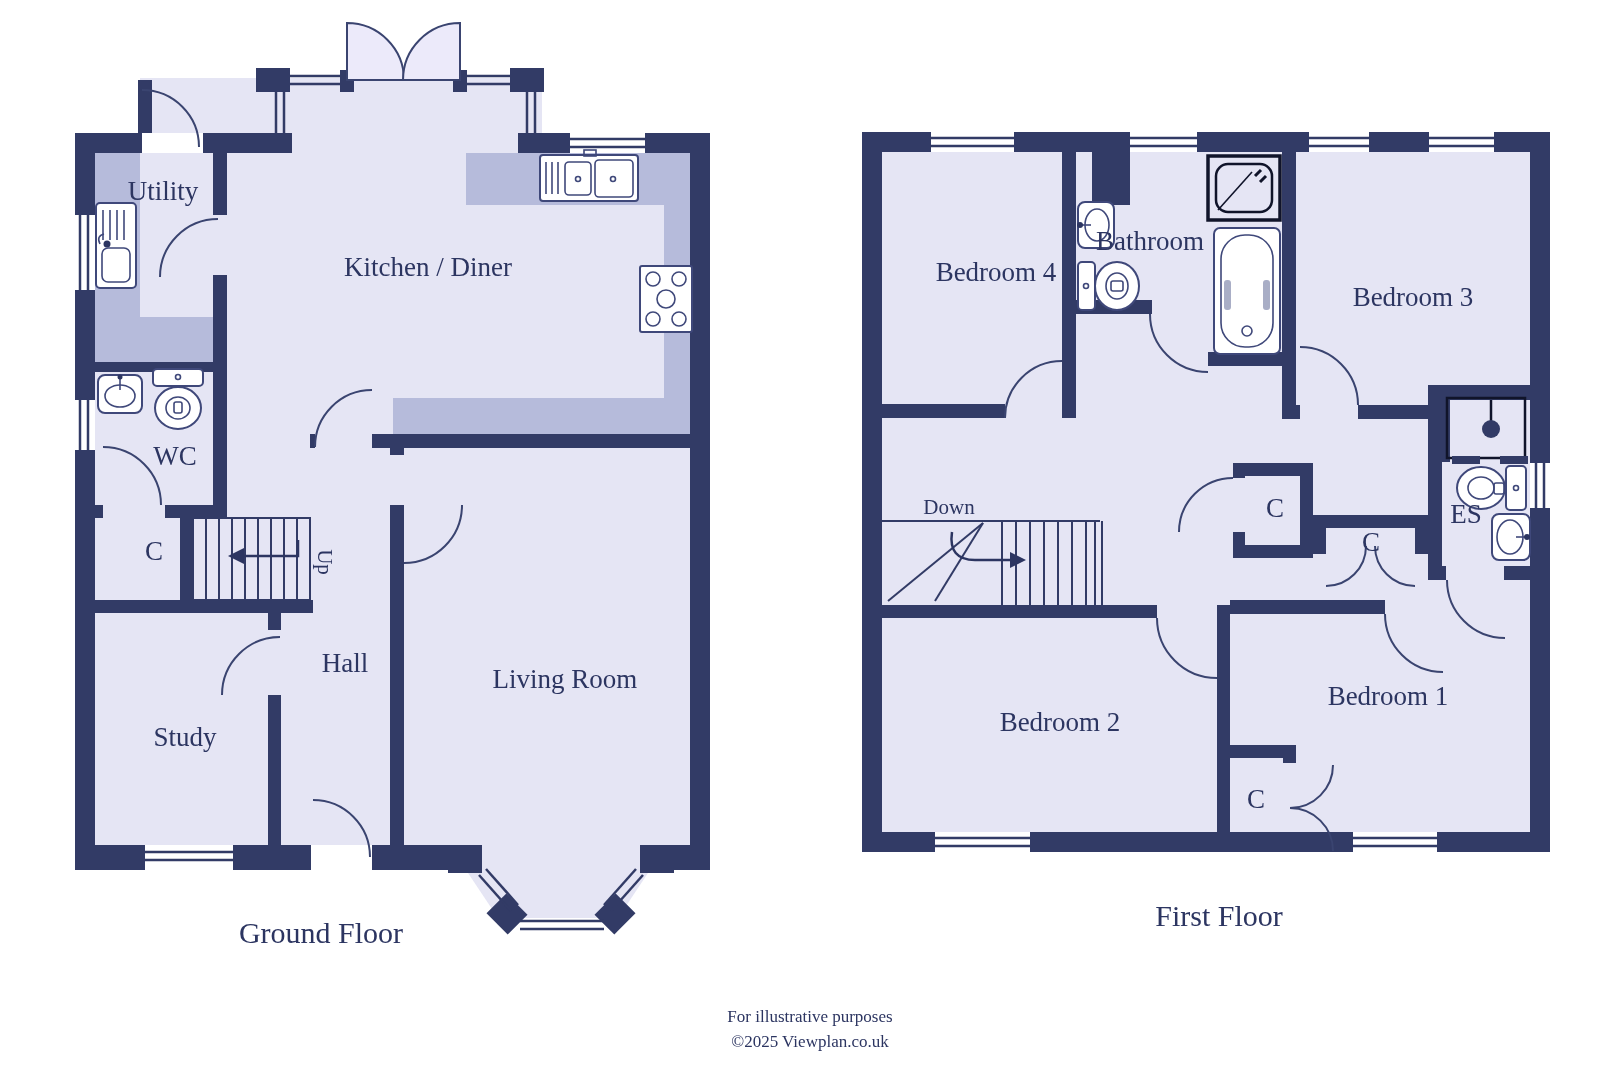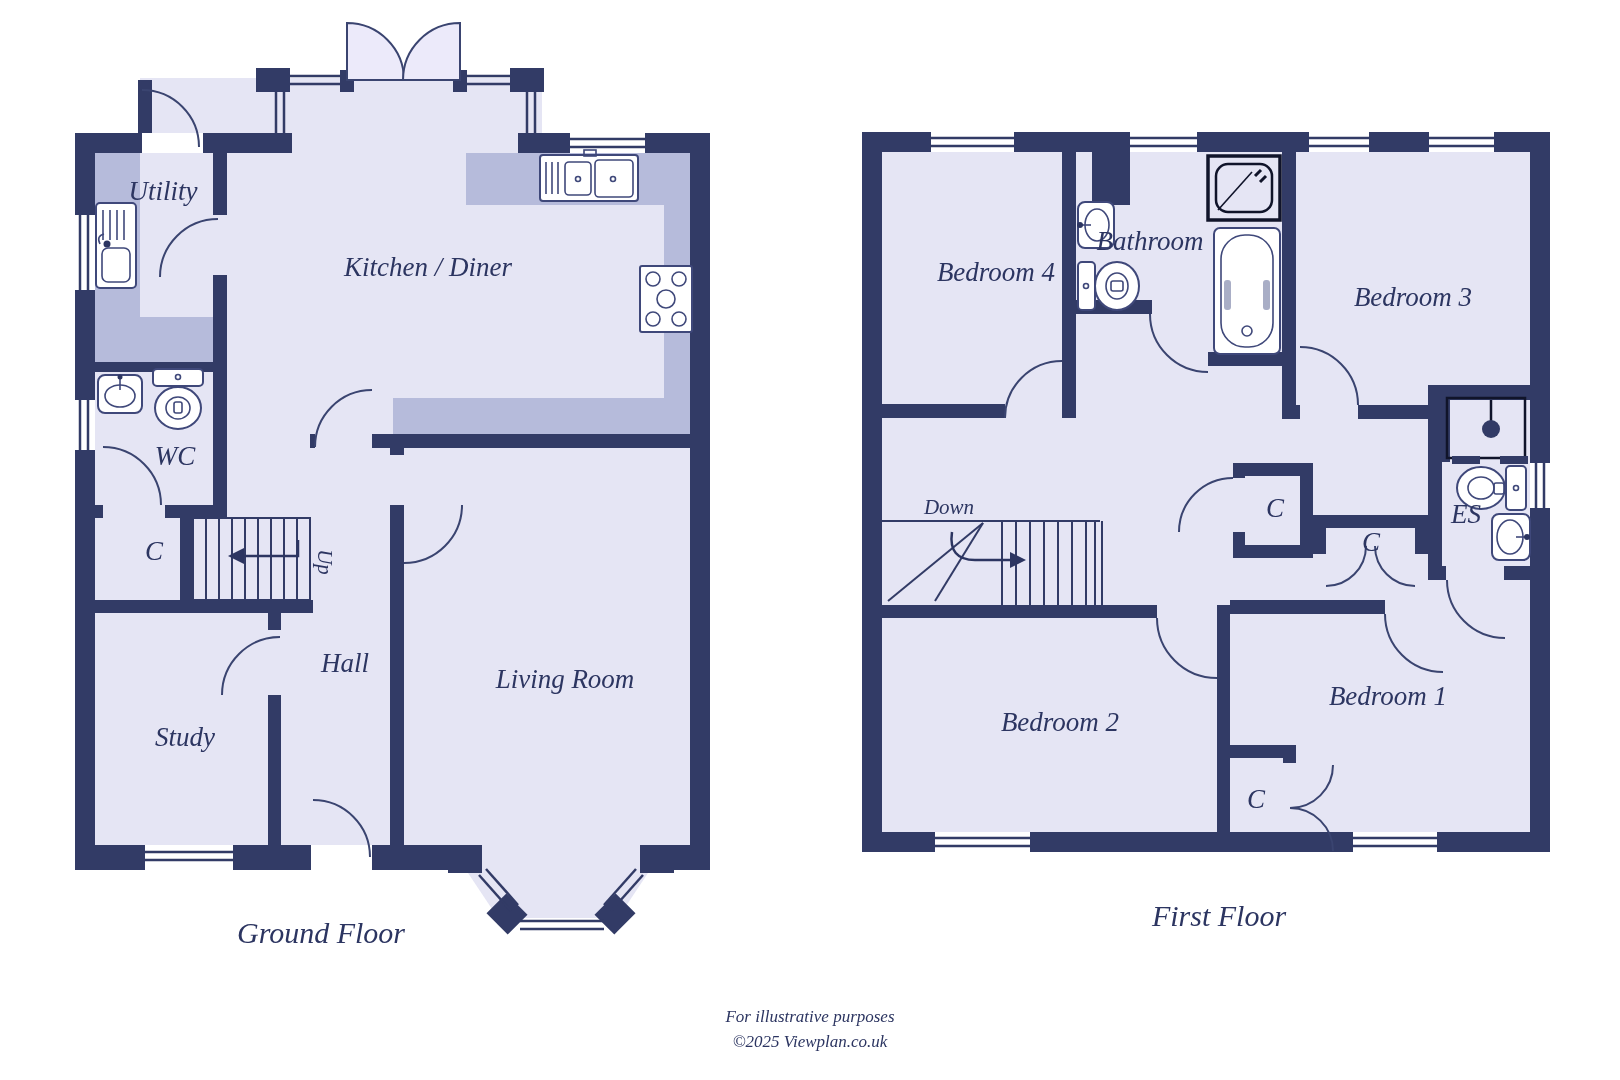--- a/index.html
+++ b/index.html
@@ -1,17 +1,17 @@
 <!DOCTYPE html>
 <html><head>
 <meta charset="utf-8">
 <style>
   html,body{margin:0;padding:0;background:#ffffff;}
   .page{position:relative;width:1620px;height:1080px;background:#ffffff;overflow:hidden;
-        font-family:"Liberation Serif","DejaVu Serif",serif;font-style:italic;}
+        font-family:"Liberation Serif","DejaVu Serif",serif;}
   svg{position:absolute;left:0;top:0;}
   .wall{fill:#323b66;}
   .floor{fill:#e5e5f4;}
   .counter{fill:#b6bbdb;}
   .winline{stroke:#323b66;stroke-width:2.5;fill:none;}
   .wingap{fill:#ffffff;}
   .door{stroke:#3a4470;stroke-width:2;fill:none;}
   .leaf{fill:#eceafa;stroke:#3a4470;stroke-width:2;}
   .fix{fill:#ffffff;stroke:#3f487a;stroke-width:2;}
   .fixthin{fill:none;stroke:#3f487a;stroke-width:1.6;}

